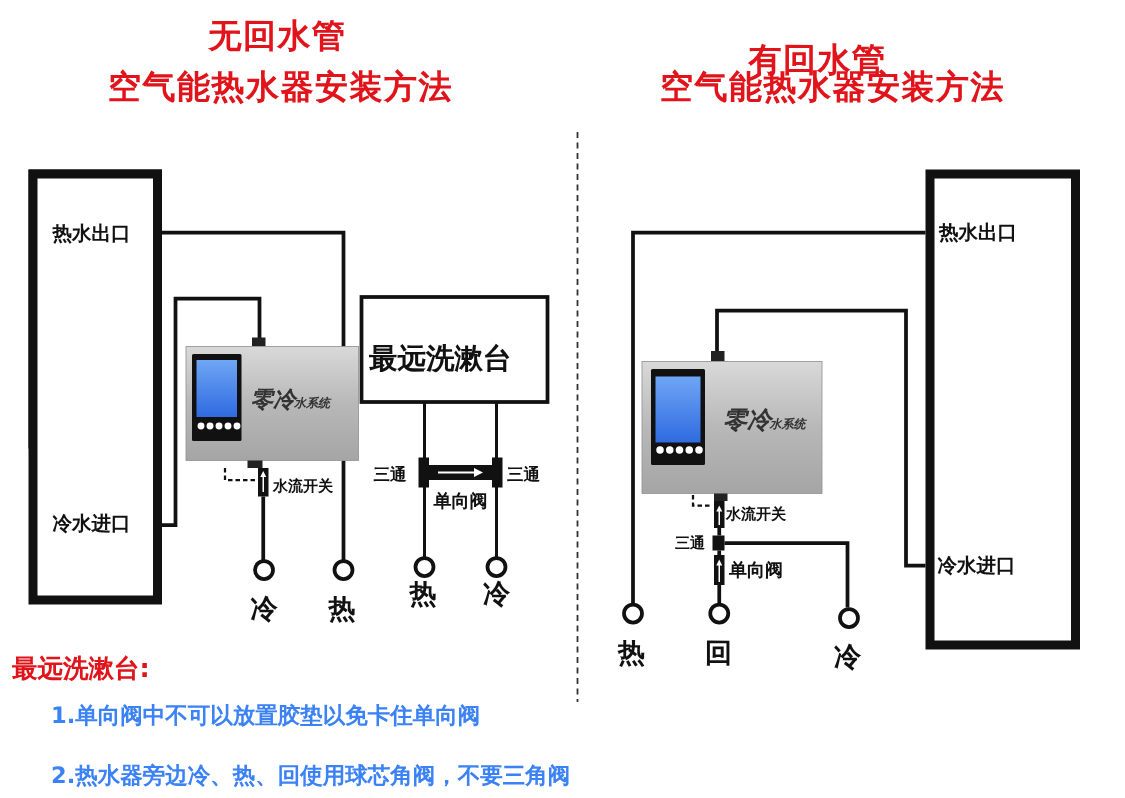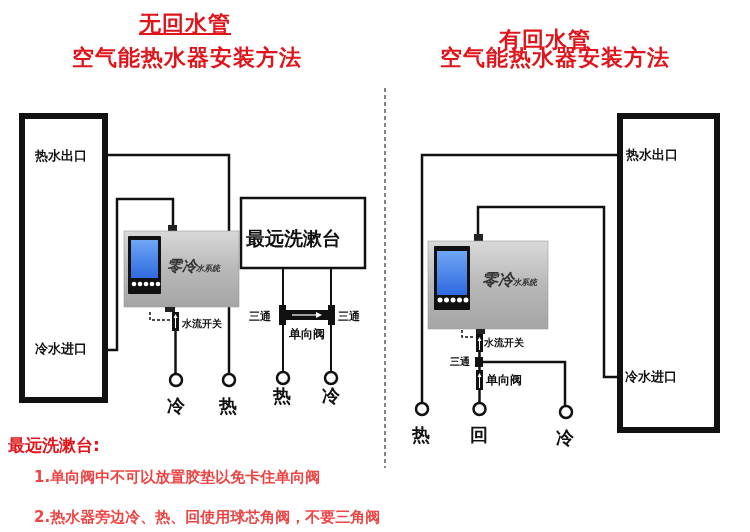--- a/index.html
+++ b/index.html
@@ -1,24 +1,24 @@
 <!DOCTYPE html>
 <html><head>
 <meta charset="utf-8">
 <style>
   html, body { margin:0; padding:0; background:#ffffff; }
   body { width:750px; height:532px; position:relative; overflow:hidden; font-family:"DejaVu Sans", sans-serif; }
   .title { position:absolute; color:#e0141a; font-weight:bold; font-family:"DejaVu Sans", sans-serif; white-space:nowrap; }
-  #t1a { left:139px; top:9px; font-size:22px; letter-spacing:1px;text-decoration:underline; }
+  #t1a { left:139px; top:9px; font-size:22px; letter-spacing:1px; }
   #t1b { left:72px; top:43px; font-size:22px; letter-spacing:1px; }
   #t2a { left:499px; top:9px; font-size:22px; letter-spacing:1px;margin-top:16px; }
   #t2b { left:440px; top:43px; font-size:22px; letter-spacing:1px; }
   svg { position:absolute; left:0; top:0; }
   .notes-title { position:absolute; left:8px; top:434px; color:#e0141a; font-size:17px; font-weight:bold; }
-  .note { position:absolute; left:34px; font-size:15px; font-weight:bold; color:#ef4444; white-space:nowrap; }
+  .note { position:absolute; left:34px; font-size:15px; font-weight:bold; color:#3b82f6; white-space:nowrap; }
   #n1 { top:468px; }
   #n2 { top:508px; }
   .lbl { font-family:"DejaVu Sans", sans-serif; font-weight:bold; fill:#111; }
   .brand { font-family:"DejaVu Sans", sans-serif; font-weight:bold; font-style:italic; fill:#333; }
 </style>
 </head>
 <body>
 
 <div class="title" id="t1a">无回水管</div>
 <div class="title" id="t1b">空气能热水器安装方法</div>

